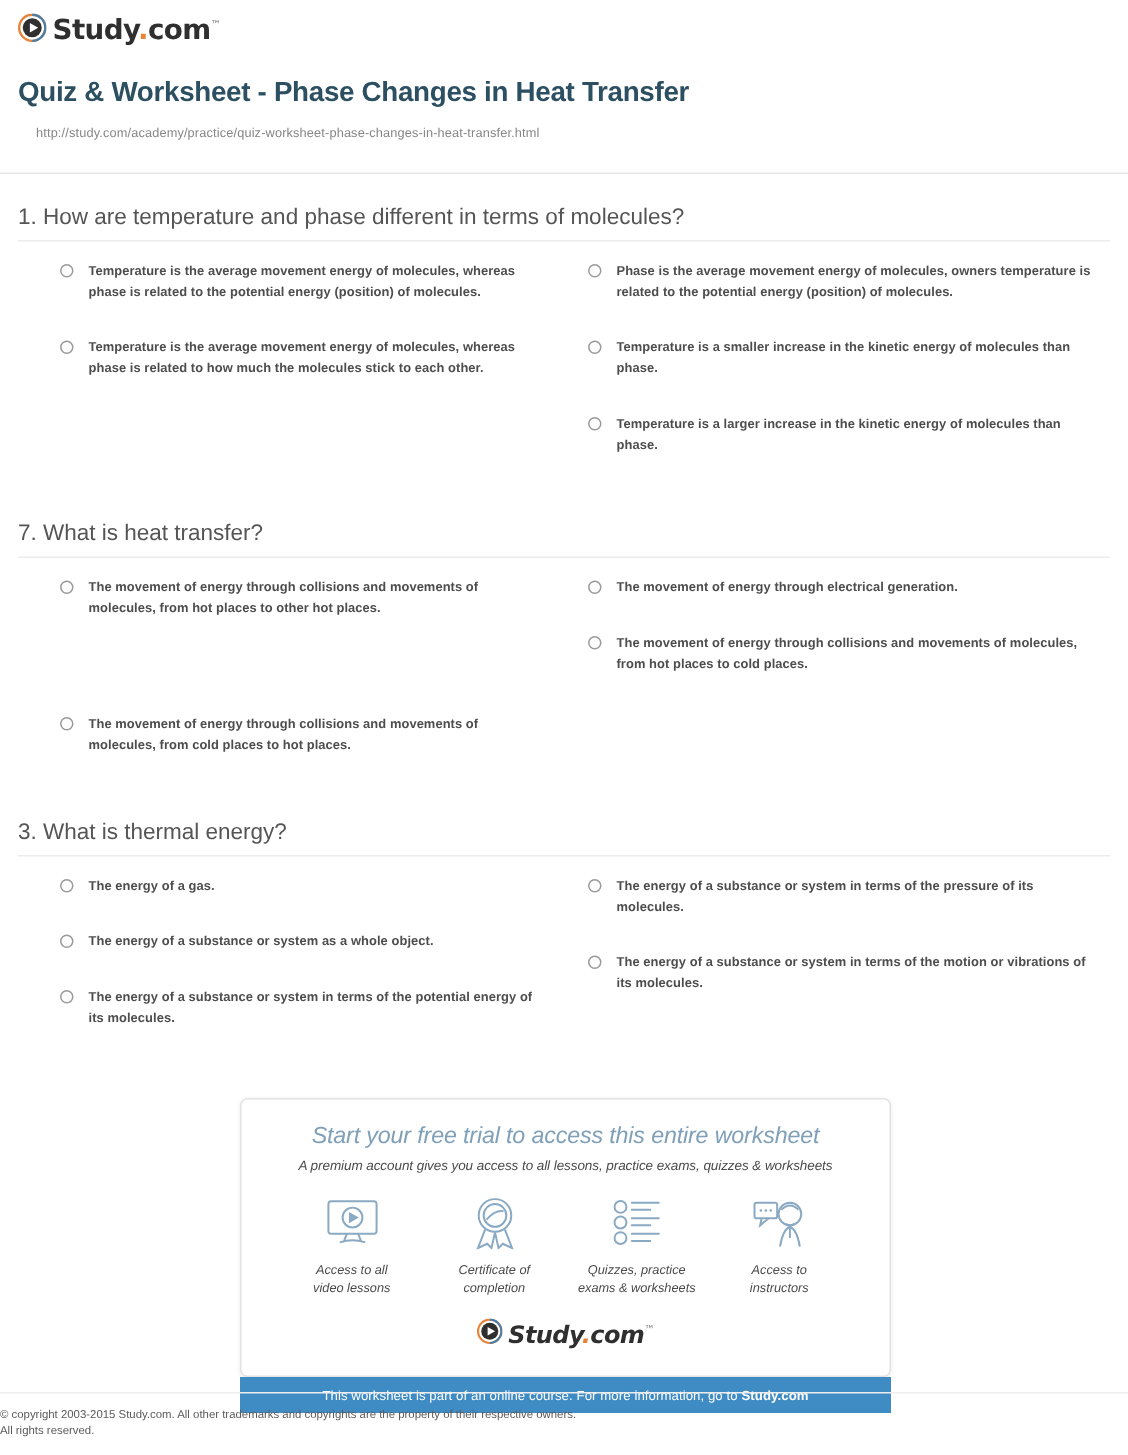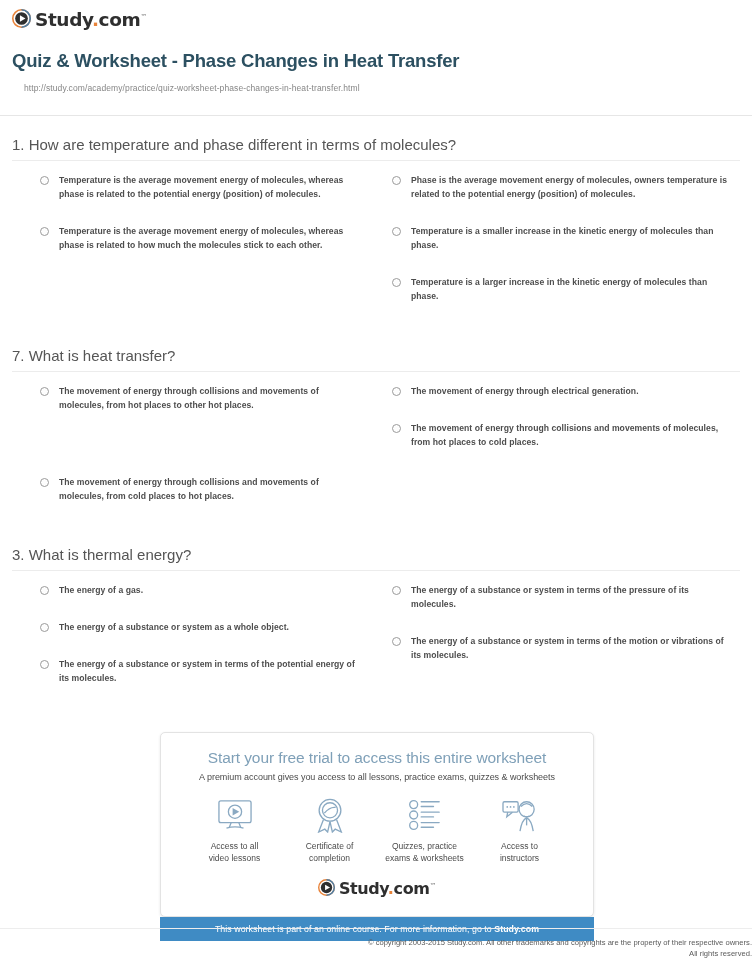--- a/index.html
+++ b/index.html
@@ -125,20 +125,21 @@
     top: 732px;
     width: 434px;
   }
   .promo-card {
     background: #ffffff;
     border: 1px solid #e3e3e3;
     border-radius: 5px;
     box-shadow: 0 1px 3px rgba(0,0,0,0.09);
     padding: 16px 14px 10px 14px;
     text-align: center;
+    font-style: italic;
   }
   .promo-headline {
     font-size: 15.5px;
     color: #7fa0b8;
     font-weight: normal;
     margin: 0 0 5px 0;
     letter-spacing: -0.1px;
   }
   .promo-sub {
     font-size: 9px;
@@ -185,21 +186,21 @@
     padding: 7px 0;
     letter-spacing: 0.05px;
   }
   .promo-banner b { font-weight: bold; }
 
   
   .footer {
     position: absolute;
     left: 0; right: 0;
     top: 928px;
-    text-align: right;
+    text-align: left;
   }
   .footer-rule {
     border: 0;
     border-top: 1px solid #ededed;
     margin: 0 0 8px 0;
   }
   .footer-text {
     font-size: 7.6px;
     color: #5a5a5a;
     line-height: 1.5;

